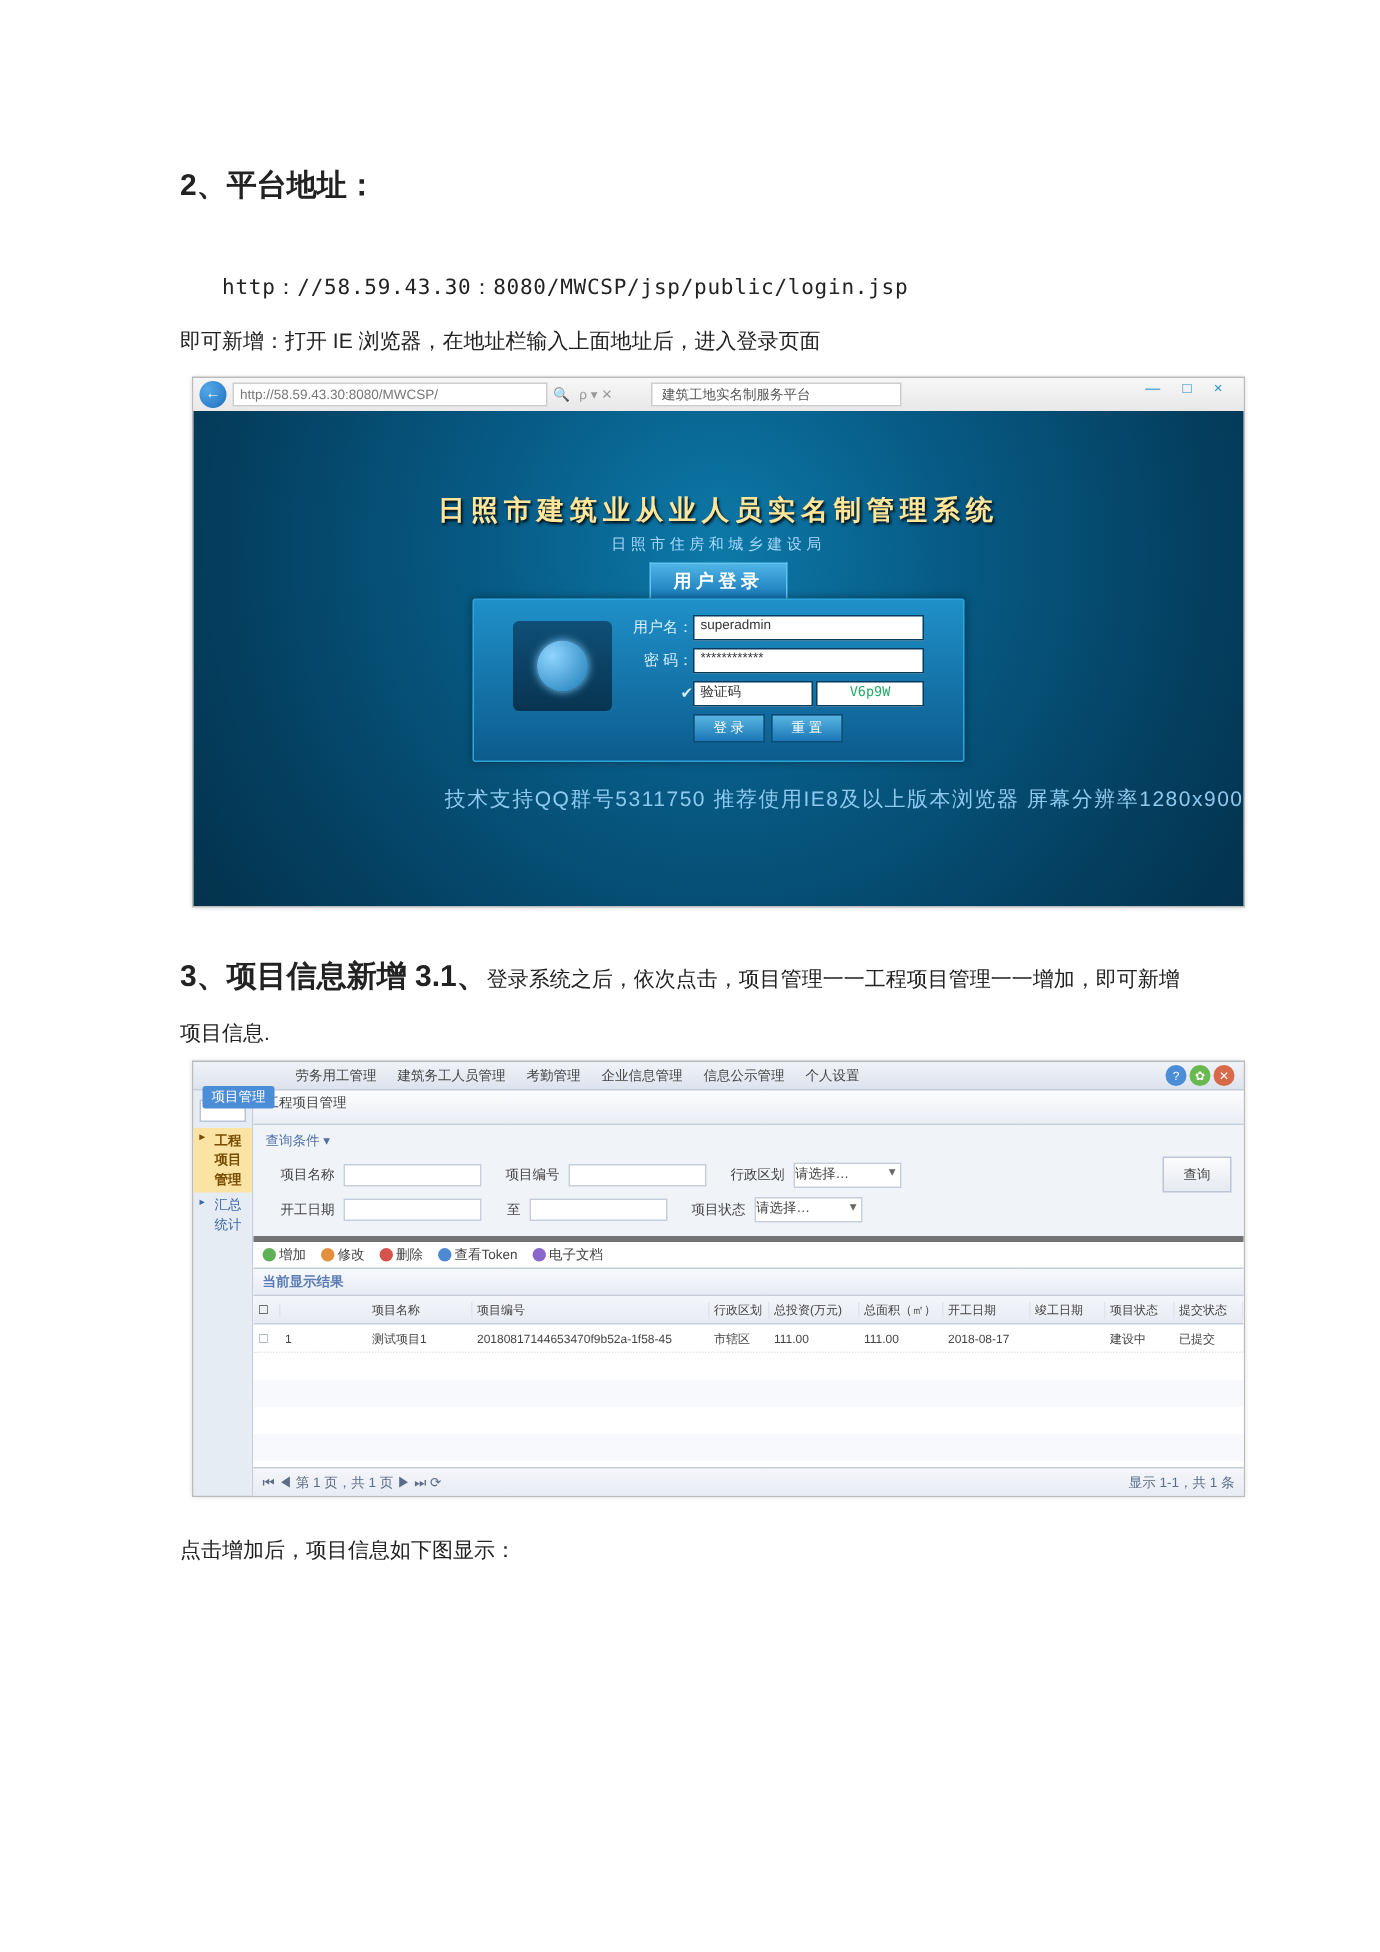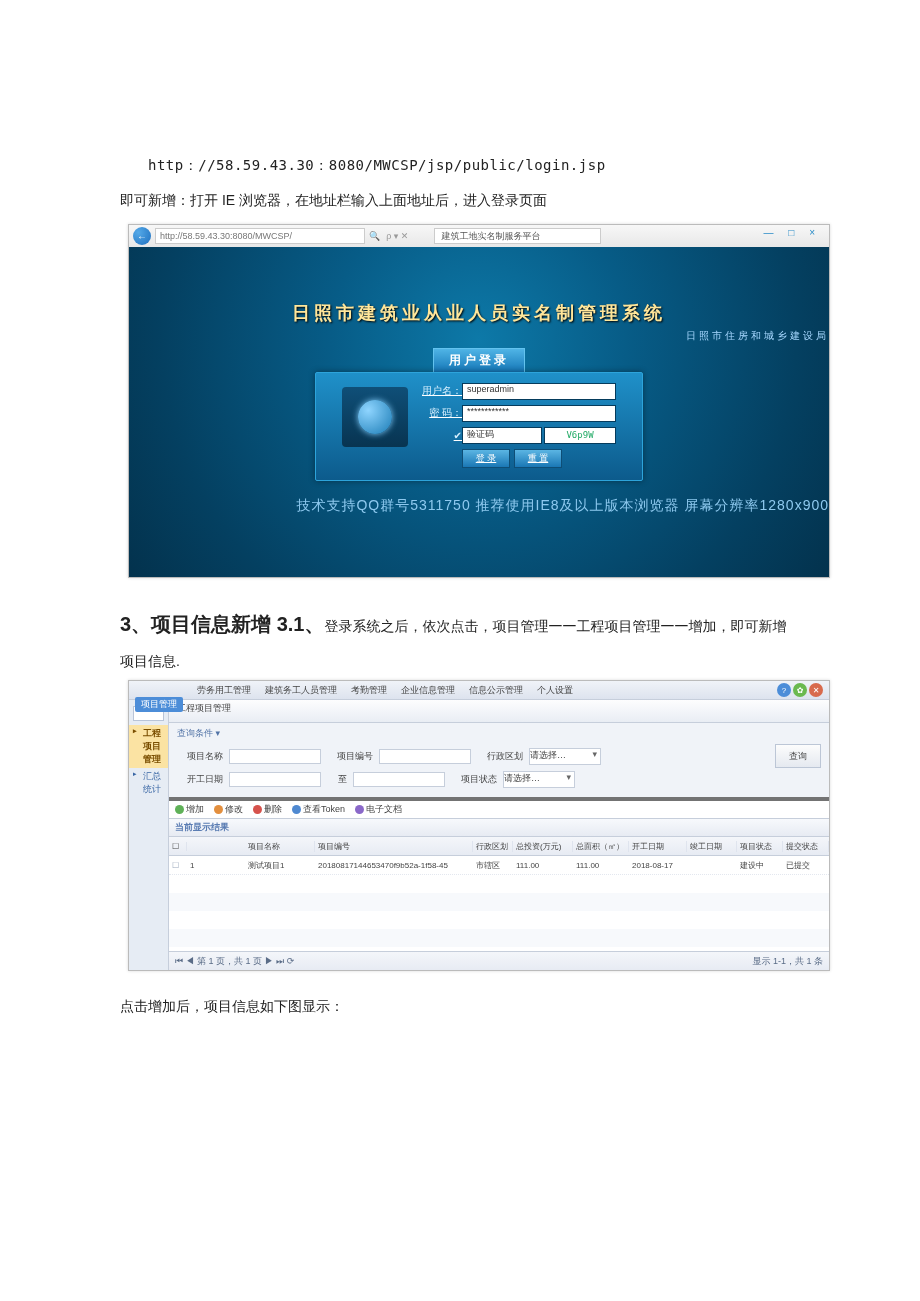--- a/index.html
+++ b/index.html
@@ -82,21 +82,21 @@
   .sys-title {
     text-align: center;
     padding-top: 54px;
     font-size: 18px;
     letter-spacing: 4px;
     color: #ffe69a;
     text-shadow: 1px 1px 2px #000;
     font-weight: 600;
   }
   .sys-sub {
-    text-align: right;
+    text-align: center;
     font-size: 10px;
     color: #a7d8ff;
     letter-spacing: 3px;
     margin-top: 4px;
     margin-bottom: 6px;
   }
   .login-box {
     width: 326px;
     margin: 0 auto;
     background: linear-gradient(#1f90c9,#0c5b8c);
@@ -113,21 +113,20 @@
     padding: 3px 0;
     border: 1px solid #63c3ef;
     border-bottom: none;
     color: #fff;
     font-weight: 600;
     letter-spacing: 3px;
   }
   .login-inner {
     display: flex;
     padding: 10px 26px 12px;
-    text-decoration: underline;
   }
   .login-art {
     width: 70px; height: 60px;
     margin-right: 14px;
     margin-top: 4px;
     background: linear-gradient(#0f4f78,#083451);
     border-radius: 4px;
     position: relative;
     display:flex;align-items:center;justify-content:center;
   }
@@ -259,20 +258,21 @@
     border-top:1px solid #c6cedb;
     display:flex; align-items:center; justify-content:space-between;
     padding:0 6px; color:#5a6c87;
   }
 </style>
 </head>
 <body>
 
 <div class="page">
 
+  <div class="heading2">2、平台地址：</div>
 
   <p class="body-text indent mono">http：//58.59.43.30：8080/MWCSP/jsp/public/login.jsp</p>
   <p class="body-text">即可新增：打开 IE 浏览器，在地址栏输入上面地址后，进入登录页面</p>
 
   <div class="login-shot">
     <div class="browser-bar">
       <div class="browser-back">←</div>
       <div class="addr">http://58.59.43.30:8080/MWCSP/</div>
       <div style="margin:0 4px;color:#999;">🔍</div>
       <div style="margin:0 2px;color:#999;">ρ ▾ ✕</div>

